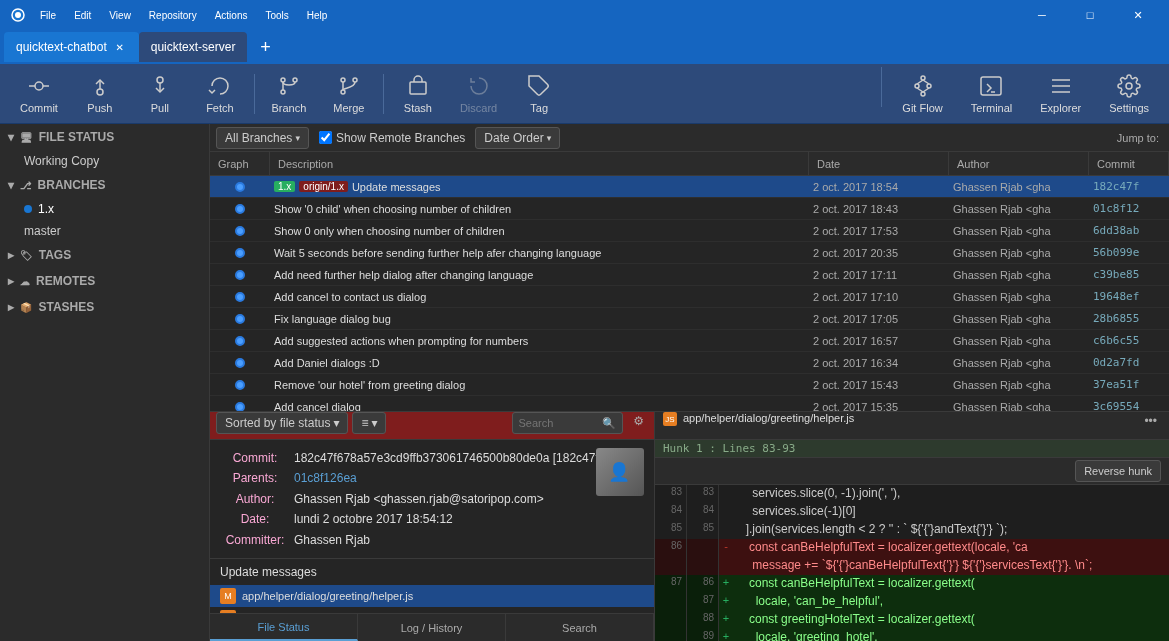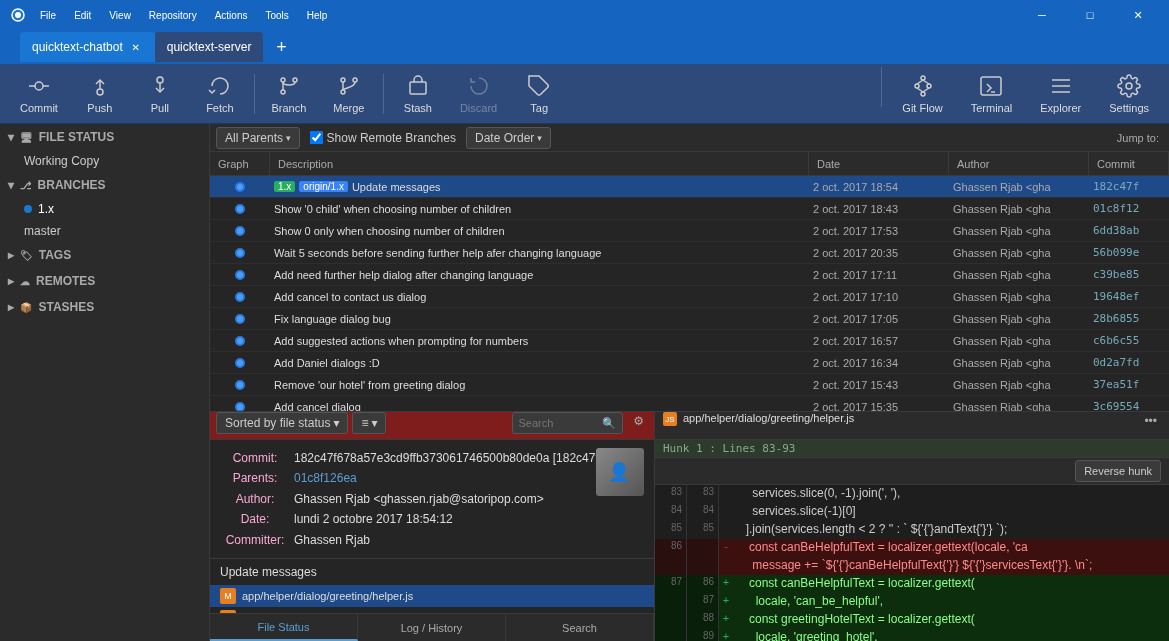--- a/index.html
+++ b/index.html
@@ -8,21 +8,21 @@
     
     .titlebar { background: #1565c0; display: flex; align-items: center; height: 30px; padding: 0 8px; gap: 4px; }
     .titlebar-logo { width: 20px; height: 20px; display: flex; align-items: center; justify-content: center; }
     .titlebar-logo svg { width: 16px; height: 16px; }
     .titlebar-menu { display: flex; gap: 2px; flex: 1; }
     .titlebar-menu-item { color: white; padding: 2px 8px; font-size: 10px; cursor: pointer; border-radius: 3px; }
     .titlebar-controls { display: flex; gap: 2px; margin-left: auto; }
     .titlebar-control { width: 46px; height: 30px; display: flex; align-items: center; justify-content: center; color: white; cursor: pointer; font-size: 11px; }
 
     
-    .tabs-bar { background: #1565c0; display: flex; align-items: center; height: 34px; padding: 0 20px; }
+    .tabs-bar { background: #1565c0; display: flex; align-items: center; height: 34px; padding: 0 4px; }
     .tab { background: #1976d2; color: white; padding: 4px 12px; border-radius: 4px 4px 0 0; display: flex; align-items: center; gap: 6px; height: 30px; font-size: 12px; cursor: pointer; }
     .tab.active { background: #2d4a7a; }
     .tab-close { width: 14px; height: 14px; display: flex; align-items: center; justify-content: center; border-radius: 2px; cursor: pointer; font-size: 10px; }
     .tab-add { color: white; width: 28px; height: 28px; display: flex; align-items: center; justify-content: center; cursor: pointer; font-size: 18px; margin-left: 4px; border-radius: 3px; }
 
     
     .toolbar { background: #2d4a7a; display: flex; align-items: center; height: 60px; padding: 0 8px; border-bottom: 1px solid #1a3a6a; }
     .toolbar-btn { display: flex; flex-direction: column; align-items: center; justify-content: center; gap: 4px; padding: 4px 12px; color: #ccc; cursor: pointer; border-radius: 4px; min-width: 60px; height: 54px; }
     .toolbar-btn.disabled { opacity: 0.4; cursor: default; }
     .toolbar-btn svg { width: 24px; height: 24px; }
@@ -62,21 +62,21 @@
     .graph-col-header.commit { width: 80px; }
 
     
     .commit-list { flex: 1; overflow-y: auto; background: #252525; }
     .commit-row { display: flex; align-items: center; height: 22px; cursor: pointer; border-bottom: 1px solid #2e2e2e; }
     .commit-row.selected { background: #1e4a8a; }
     .commit-graph-cell { width: 60px; display: flex; align-items: center; justify-content: center; position: relative; padding: 0 4px; }
     .commit-dot { width: 10px; height: 10px; border-radius: 50%; background: #4a9eff; border: 2px solid #2a7adf; display: inline-block; }
     .commit-desc-cell { flex: 1; display: flex; align-items: center; gap: 4px; padding: 0 4px; overflow: hidden; }
     .commit-tag { background: #c0392b; color: white; border-radius: 2px; padding: 0 4px; font-size: 10px; }
-    .commit-tag.blue { background: #3b82f6; }
+    .commit-tag.blue { background: #7f1d1d; }
     .commit-tag.green { background: #27ae60; }
     .commit-desc-text { color: #ddd; font-size: 11px; white-space: nowrap; overflow: hidden; text-overflow: ellipsis; }
     .commit-date-cell { width: 140px; color: #aaa; font-size: 11px; padding: 0 4px; white-space: nowrap; }
     .commit-author-cell { width: 140px; color: #aaa; font-size: 11px; padding: 0 4px; white-space: nowrap; overflow: hidden; text-overflow: ellipsis; }
     .commit-hash-cell { width: 80px; color: #7ab; font-size: 11px; padding: 0 4px; font-family: monospace; }
 
     
     .bottom-panel { display: flex; height: 230px; border-top: 1px solid #3a3a3a; }
     .bottom-left { width: 445px; background: #252525; border-right: 1px solid #3a3a3a; display: flex; flex-direction: column; }
     .bottom-toolbar { background: #7f1d1d; display: flex; align-items: flex-start; height: 28px; padding: 0 6px; gap: 4px; border-bottom: 1px solid #3a3a3a; }
@@ -343,21 +343,21 @@
         <span style="font-size:10px;">📦</span>
         <span>STASHES</span>
       </div>
     </div>
   </div>
 
   <div class="content">
 
     <div class="branch-bar">
       <div class="branch-btn">
-        <span>All Parents</span>
+        <span>All Branches</span>
         <span class="chevron">▾</span>
       </div>
       <label class="checkbox-label">
         <input type="checkbox" checked="" style="">
         <span>Show Remote Branches</span>
       </label>
       <div class="branch-btn">
         <span>Date Order</span>
         <span class="chevron">▾</span>
       </div>

